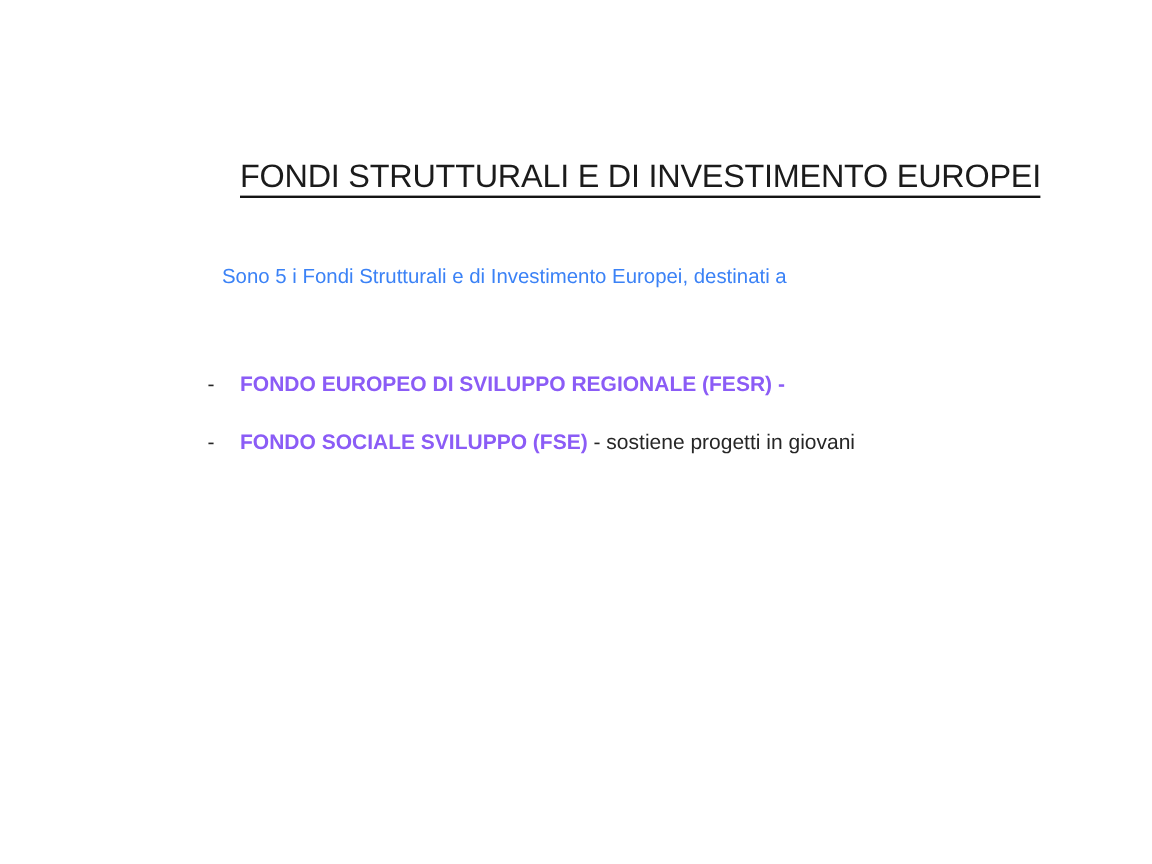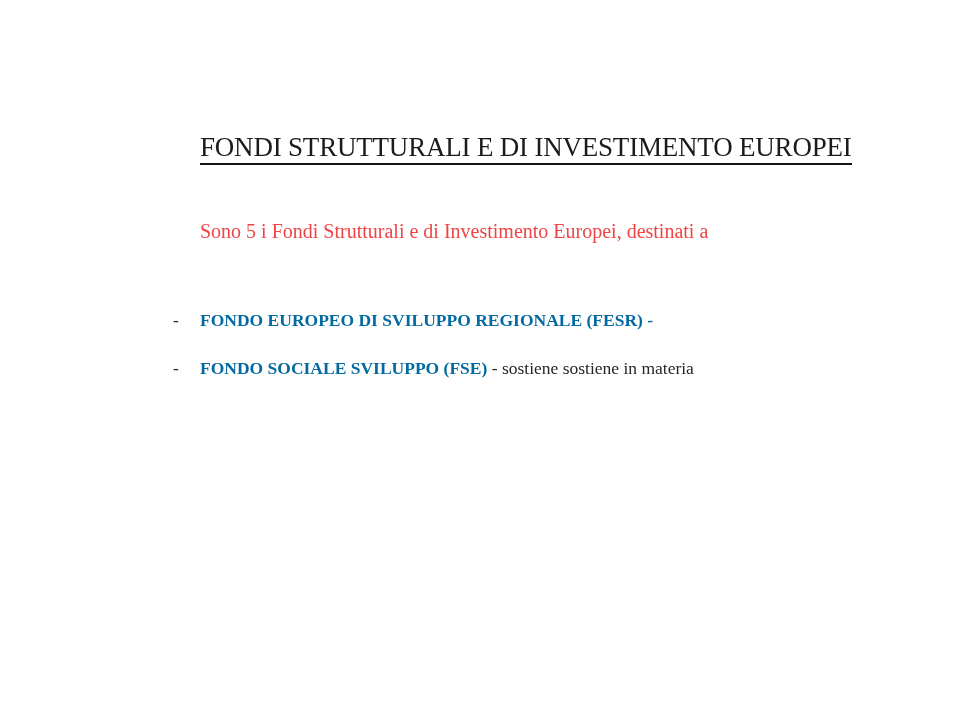--- a/index.html
+++ b/index.html
@@ -6,42 +6,42 @@
     margin: 0;
     padding: 0;
     background: #ffffff;
   }
   .page {
     position: relative;
     width: 960px;
     height: 540px;
     background: #ffffff;
     overflow: hidden;
-    font-family: Liberation Serif, serif;
+    font-family: Liberation Sans, sans-serif;
   }
   .slide-title {
     position: absolute;
     left: 200px;
     top: 132px;
     display: inline-block;
     font-size: 27px;
     line-height: 30px;
     letter-spacing: -0.2px;
     color: #1b1b1b;
     border-bottom: 2px solid #141414;
     padding-bottom: 1px;
     white-space: nowrap;
   }
   .intro {
     position: absolute;
-    left: 200px;
+    left: 185px;
     top: 218px;
-    font-size: 20px;
+    font-size: 17px;
     line-height: 26px;
-    color: #ef4444;
+    color: #3b82f6;
     white-space: nowrap;
   }
   .bullets {
     position: absolute;
     left: 173px;
     top: 307px;
     font-size: 17.5px;
     line-height: 26px;
     color: #262626;
   }
@@ -53,21 +53,21 @@
   .bullet-marker {
     width: 27px;
     flex: 0 0 27px;
     color: #262626;
   }
   .bullet-body {
     white-space: nowrap;
   }
   .bullet-body b {
     font-weight: 700;
-    color: #0369a1;
+    color: #8b5cf6;
   }
   .page-number {
     position: absolute;
     left: 833px;
     top: 629px;
     font-size: 13px;
     line-height: 16px;
     color: #8a8a8a;
   }
   .bottom-divider {
@@ -95,21 +95,21 @@
     <div class="bullet">
       <span class="bullet-marker">-</span>
       <div class="bullet-body">
         <div><b>FONDO EUROPEO DI SVILUPPO REGIONALE (FESR) -</b><span></span></div>
       </div>
     </div>
 
     <div class="bullet">
       <span class="bullet-marker">-</span>
       <div class="bullet-body">
-        <div><b>FONDO SOCIALE SVILUPPO (FSE)</b><span> - sostiene sostiene in materia</span></div>
+        <div><b>FONDO SOCIALE SVILUPPO (FSE)</b><span> - sostiene progetti in giovani</span></div>
       </div>
     </div>
 
   </div>
 
   <div class="page-number">1</div>
 
   <div class="bottom-divider"></div>
 
 </div>

